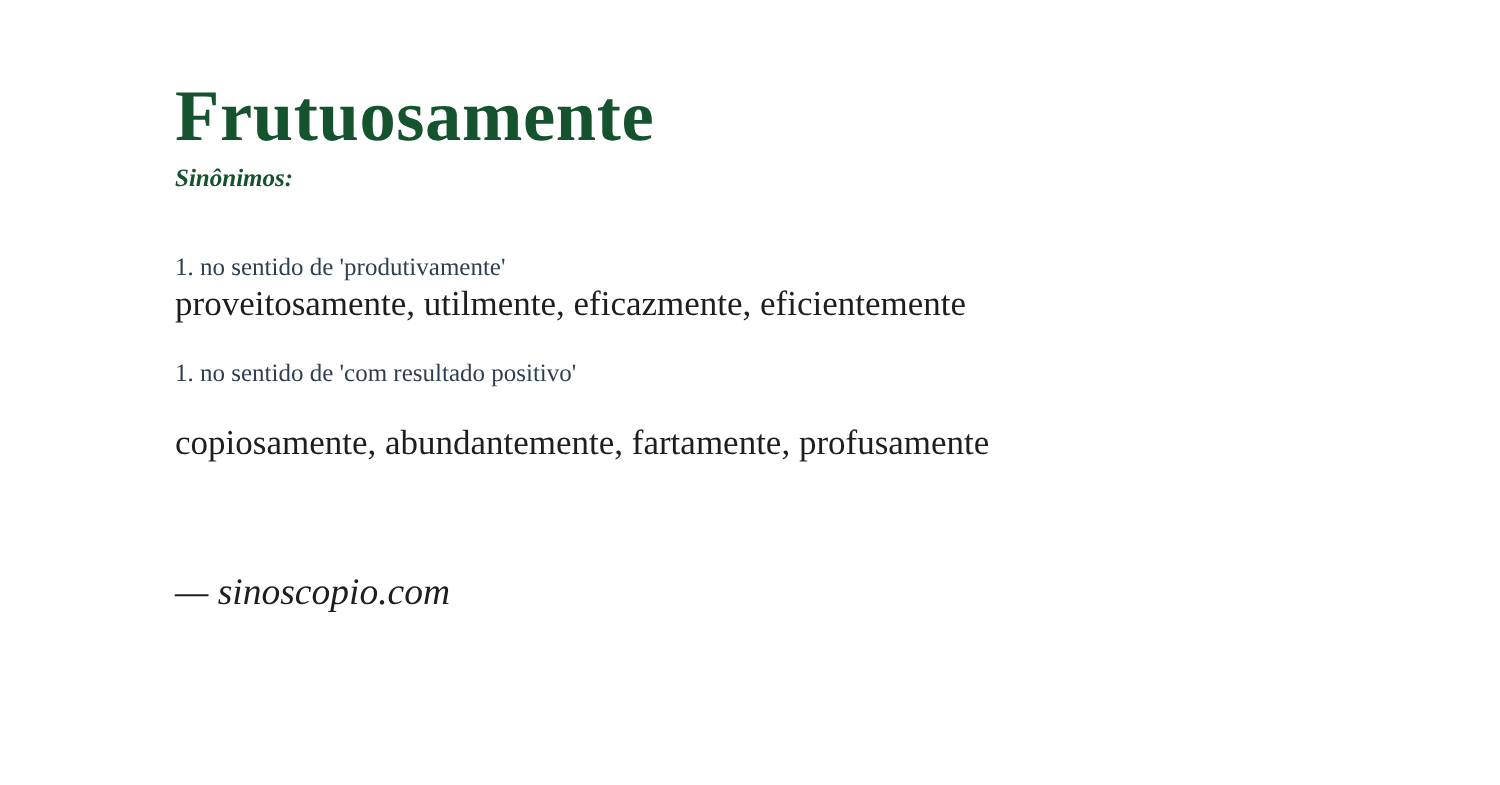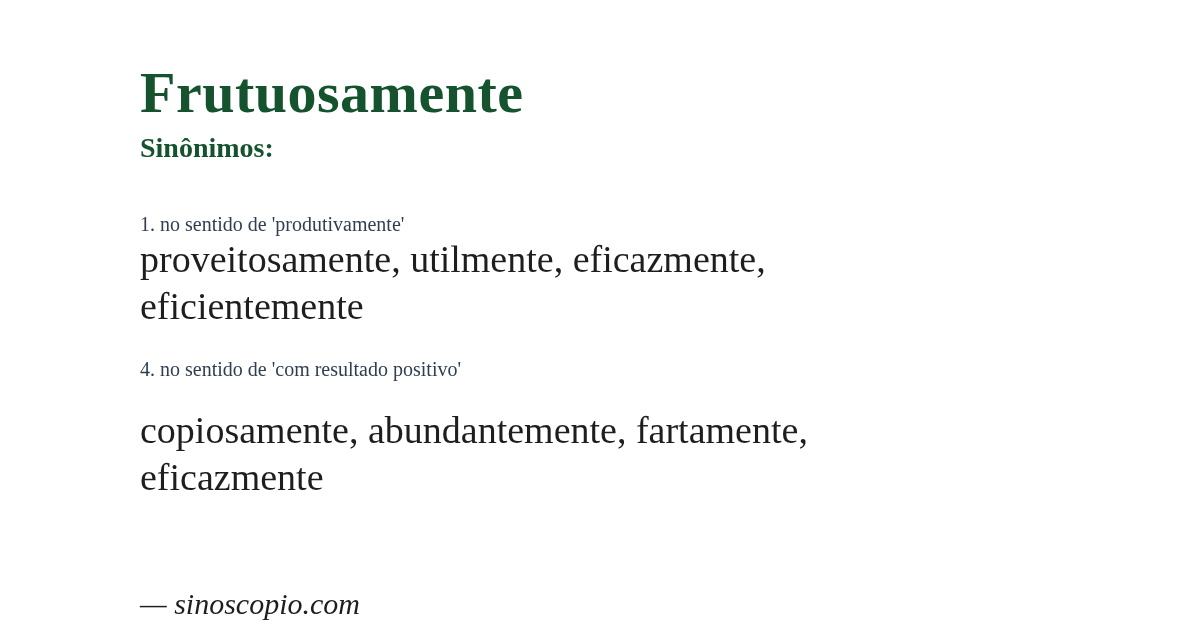--- a/index.html
+++ b/index.html
@@ -23,38 +23,39 @@
   .word-title {
     margin: 0;
     font-size: 58px;
     line-height: 1.0;
     font-weight: 700;
     letter-spacing: 0.5px;
     color: var(--accent-green, #14532d);
   }
   .subtitle {
     margin-top: 9px;
-    font-size: 28px;
+    font-size: 20px;
     line-height: 1.2;
     font-weight: 700;
+    font-style: italic;
     color: var(--accent-green, #14532d);
   }
   .senses {
     margin-top: 47px;
   }
   .sense {
     margin-bottom: 26px;
   }
   .sense-label {
     font-size: 20px;
     line-height: 1.2;
     color: var(--label-slate, #2f3f51);
   }
   .sense-synonyms {
-    font-size: 38px;
+    font-size: 28px;
     line-height: 1.25;
     color: var(--text-dark, #1e1e1e);
   }
   .footer {
     margin-top: 84px;
     font-size: 30px;
     line-height: 1.2;
     font-style: italic;
     color: var(--text-dark, #1e1e1e);
   }
@@ -69,24 +70,24 @@
   <div class="subtitle">Sinônimos:</div>
 
   <div class="senses">
 
     <div class="sense">
       <div class="sense-label">1. no sentido de 'produtivamente'</div>
       <div class="sense-synonyms">proveitosamente, utilmente, eficazmente, eficientemente</div>
     </div>
 
     <div class="sense">
-      <div class="sense-label">4. no sentido de 'com resultado positivo'</div>
+      <div class="sense-label">1. no sentido de 'com resultado positivo'</div>
     </div>
 
     <div class="sense">
-      <div class="sense-synonyms">copiosamente, abundantemente, fartamente, eficazmente</div>
+      <div class="sense-synonyms">copiosamente, abundantemente, fartamente, profusamente</div>
     </div>
 
   </div>
 
   <div class="footer">— sinoscopio.com</div>
 
 </div>
 
 </body></html>

